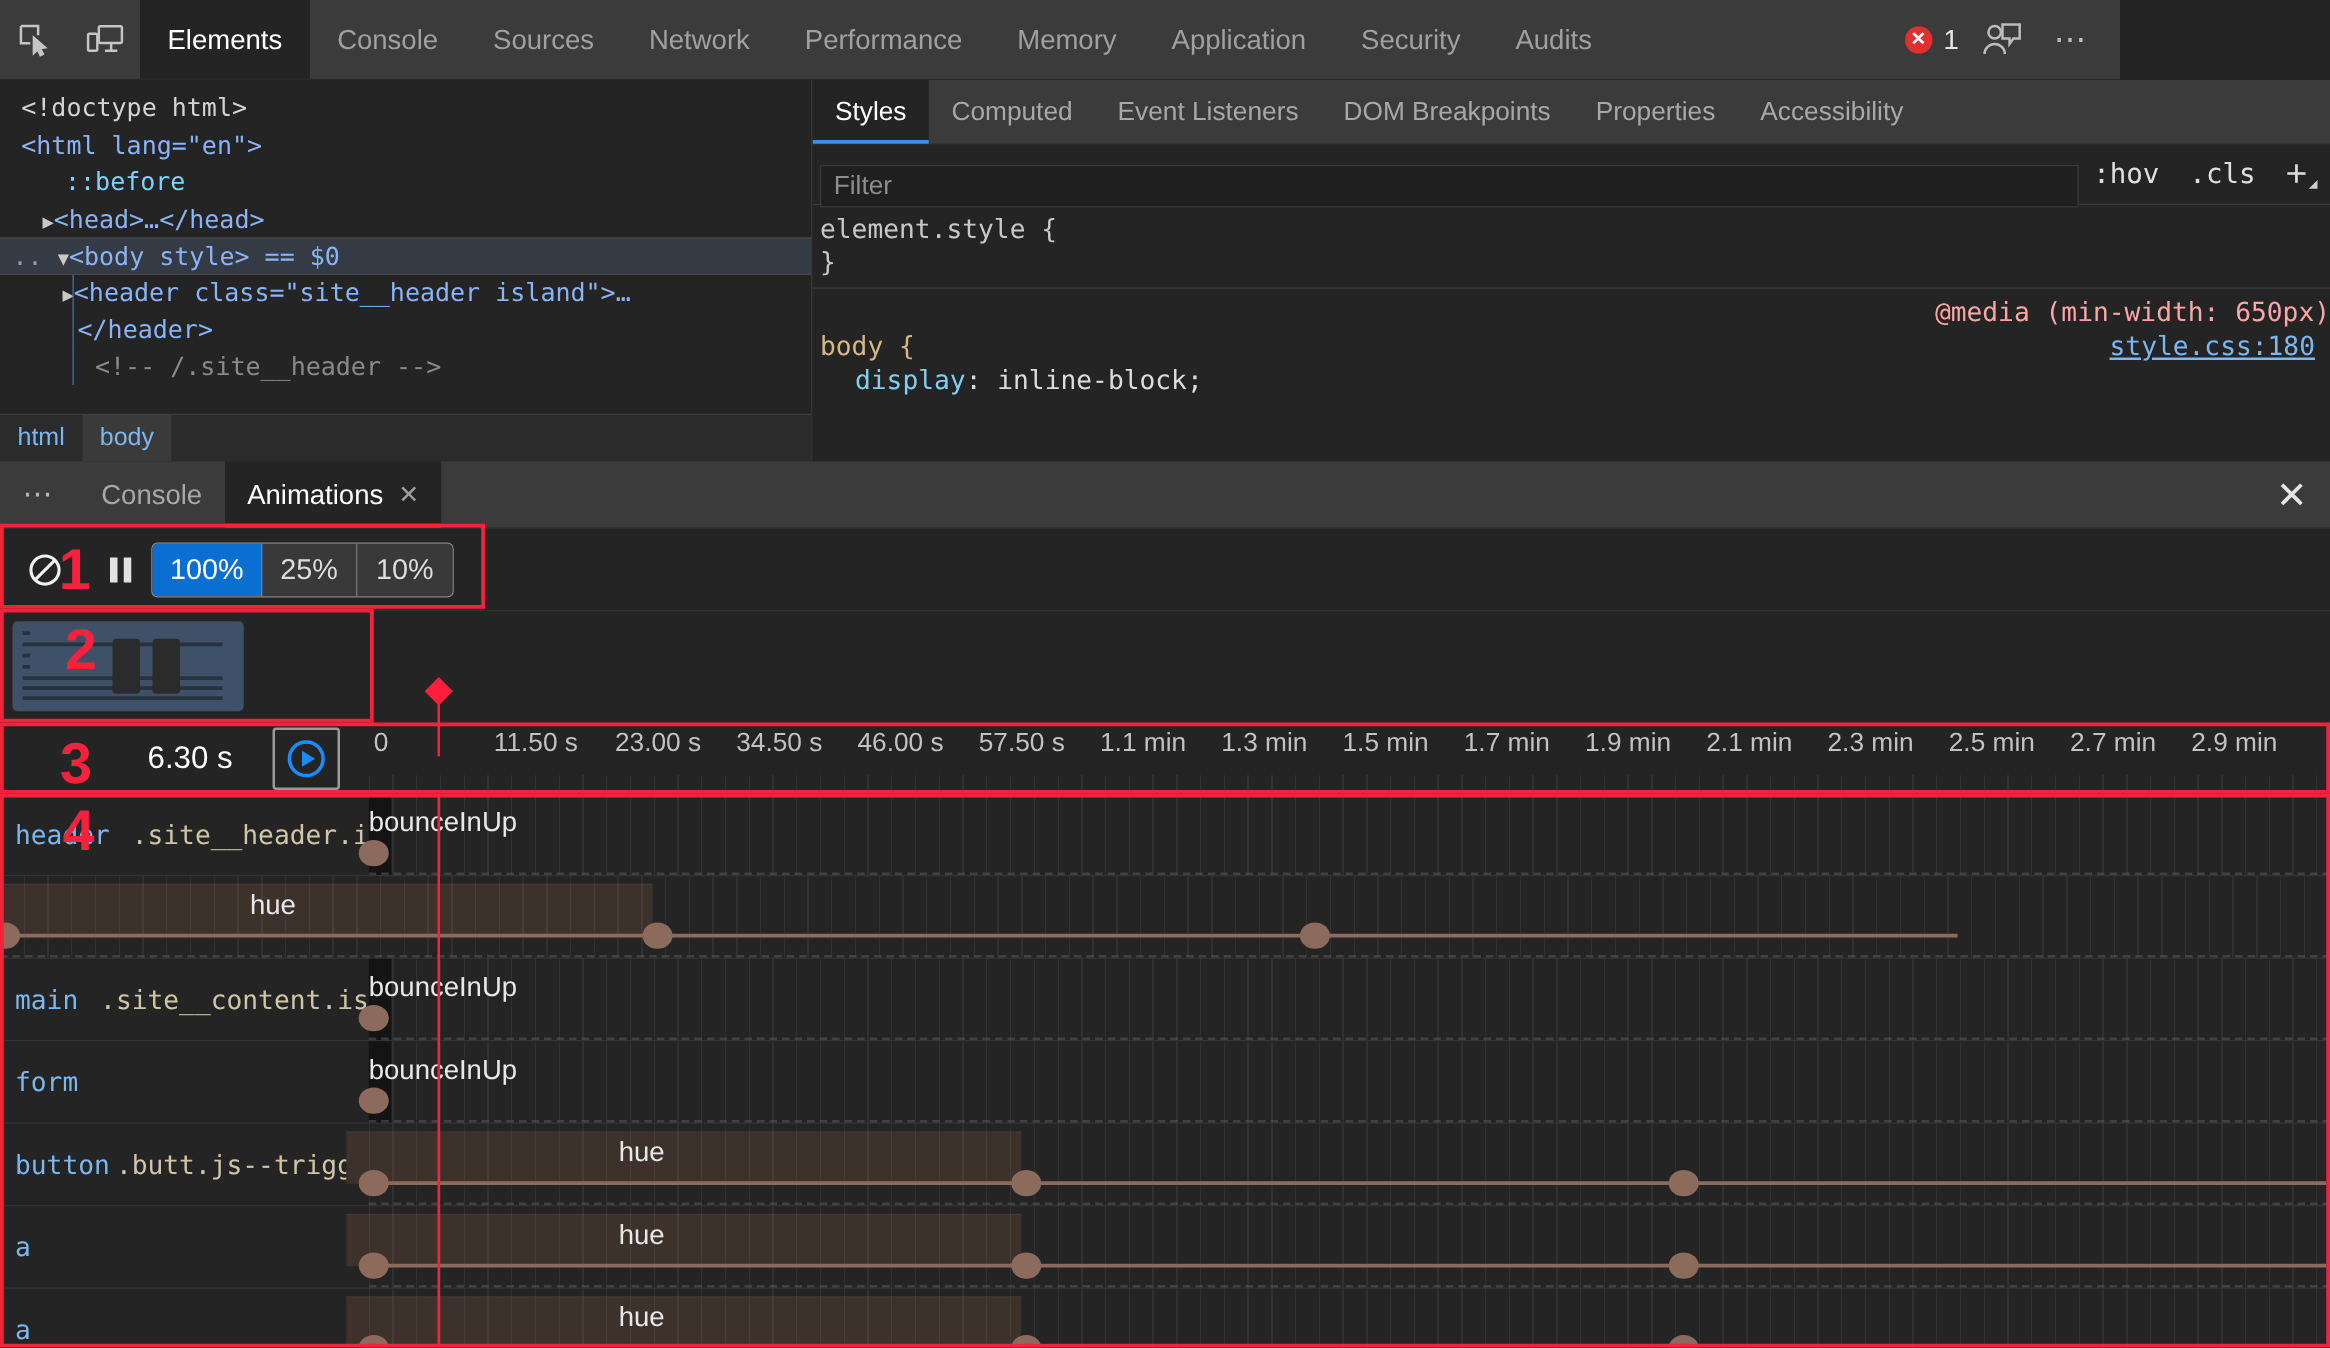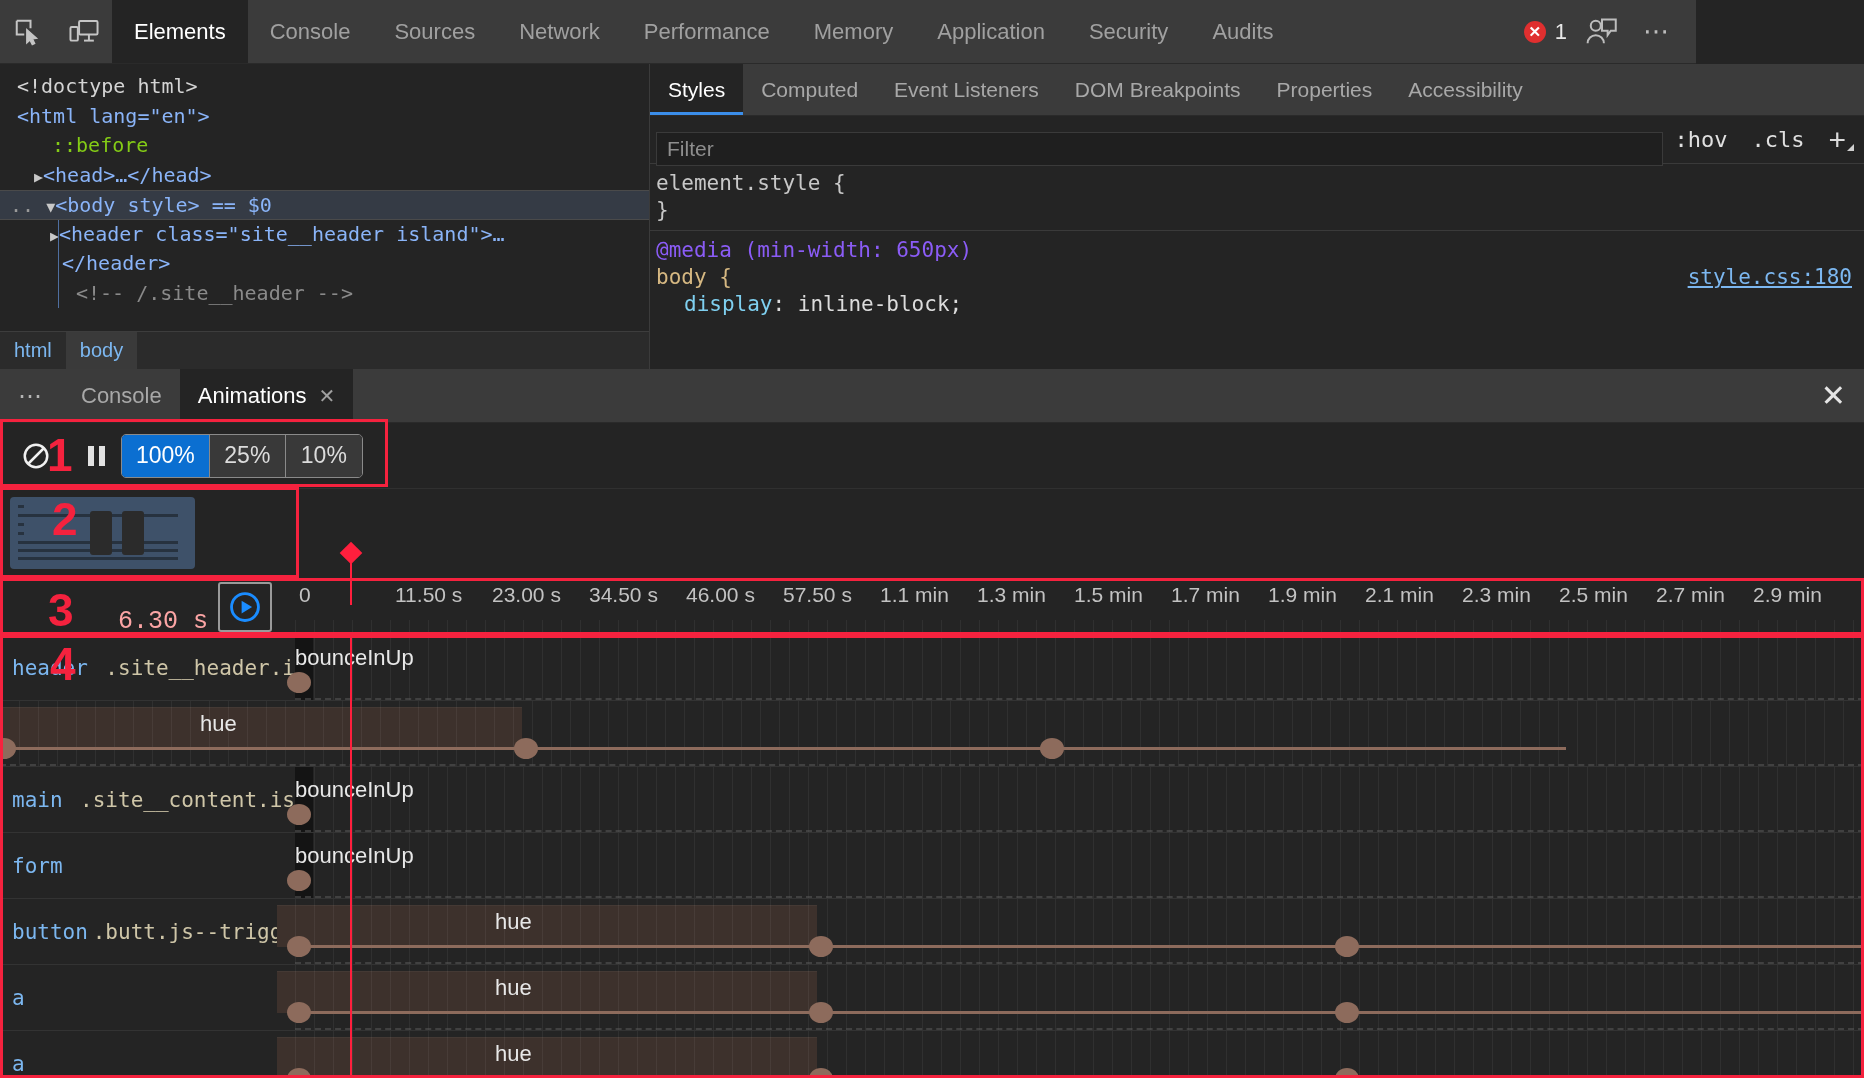--- a/index.html
+++ b/index.html
@@ -49,21 +49,21 @@
     font-family: "DejaVu Sans Mono", monospace; font-size: 20px; line-height: 29.5px;
     padding: 8px 0 0 0; color: #d4d4d4;
   }
   .dom-line { white-space: pre; padding-left: 17px; position: relative; height: 29.5px;}
   .dom-line.sel { background: #353b45; border-top: 1px solid #4a4a4a; border-bottom: 1px solid #4a4a4a;}
   .dom-line.sel::before {
     content: ""; position: absolute; left: 0; top: 0; bottom: 0; width: 0;
   }
   .tagname { color: #8ab4f8; }
   .punct { color: #d4d4d4; }
-  .pseudo { color: #84cc16; }
+  .pseudo { color: #7dd3fc; }
   .comment { color: #8a8a8a; }
   .dim { color: #9a9a9a; }
   .tri { color: #c8c8c8; font-size: 15px; }
   .vbar { position:absolute; left:58px; top:0; bottom:0; width:1px; background:#4f6fa0; }
 
   .breadcrumb {
     position: absolute; left: 0; bottom: 0; width: 650px; height: 38px;
     background: #2b2b2b; border-top: 1px solid #3d3d3d;
     display: flex; align-items: center;
   }
@@ -104,21 +104,21 @@
   .plus-btn { font-size: 30px; color: #dcdcdc; padding: 0 12px; cursor: pointer; position: relative;}
   .plus-btn::after{content:"";position:absolute;right:4px;bottom:6px;border-left:7px solid transparent;border-bottom:7px solid #cfcfcf;}
   .css-block {
     font-family: "DejaVu Sans Mono", monospace; font-size: 21px; line-height: 27px;
     color: #c8c8c8; padding: 6px 0 6px 6px;
   }
   .css-sep { border-top: 1px solid #3a3a3a; }
   .sel-name { color: #d6b882; }
   .prop { color: #7fd0f0; }
   .pval { color: #dcdcdc; }
-  .media { color: #8b5cf6; }
+  .media { color: #fca5a5; text-align: right; }
   .src-link {
     color: #7cb7f0; text-decoration: underline; float: right; padding-right: 12px; cursor: pointer;
   }
 
   
   .drawer { position: absolute; left: 0; top: 369px; width: 1864px; height: 709px; background: #242424; }
   .drawer-tabs {
     height: 54px; background: #3b3b3b; display: flex; align-items: stretch;
     border-bottom: 1px solid #2a2a2a; position: relative;
   }
@@ -160,22 +160,22 @@
     width: 185px; height: 72px; background: #3e5169; border-radius: 4px; position: relative; overflow:hidden; cursor:pointer;
   }
   .gl { position: absolute; height: 3px; background: #27323f; left: 8px; }
   .gd { position: absolute; width: 6px; height: 3px; background: #27323f; left: 8px;}
   .gbar { position: absolute; width: 22px; height: 44px; background: #2b2b2b; border-radius: 3px; top: 14px;}
 
   
   .tl-head { height: 56px; display: flex; align-items: stretch; border-bottom: 1px solid #303030; position: relative;}
   .tl-left { width: 295px; display: flex; align-items: center; position: relative; }
   .timer {
-    font-family: Liberation Mono, monospace; font-size: 25px; color: #fca5a5;
-    position: absolute; left: 118px; top: 50%; transform: translateY(-50%); white-space: pre; margin-top: 14px;
+    font-family: Liberation Sans, sans-serif; font-size: 25px; color: #ffffff;
+    position: absolute; left: 118px; top: 50%; transform: translateY(-50%); white-space: pre;
   }
   .play-wrap {
     position: absolute; left: 218px; top: 50%; transform: translateY(-50%);
     width: 54px; height: 50px; border: 2px solid #9a9a9a; border-radius: 3px;
     display: flex; align-items: center; justify-content: center; cursor: pointer;
   }
   .tl-ruler { flex: 1; position: relative; overflow: hidden; }
   .tick {
     position: absolute; top: 4px; font-size: 21px; color: #c2c2c2; white-space: nowrap;
   }

